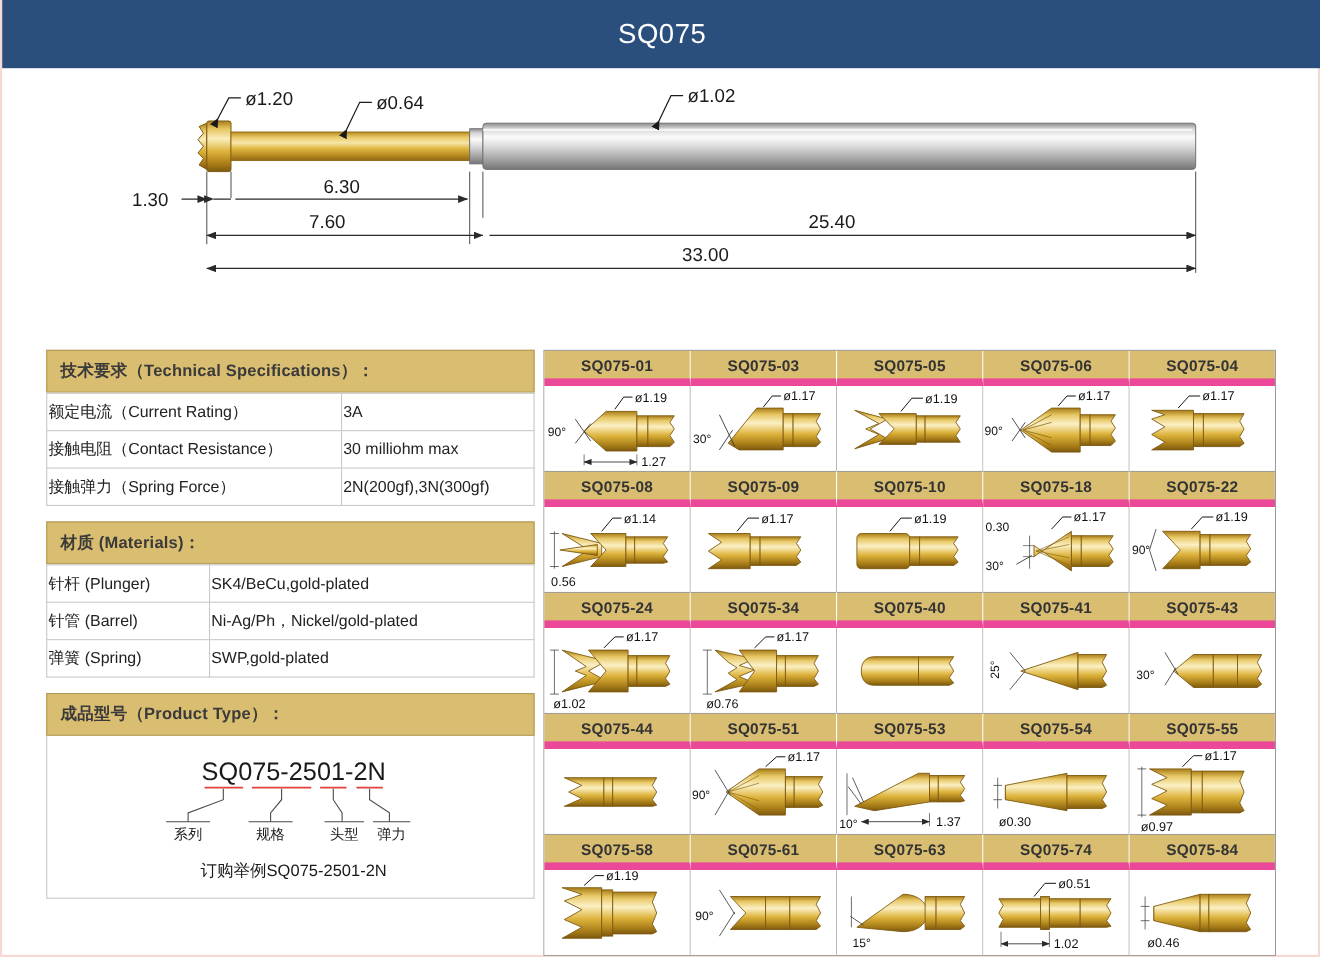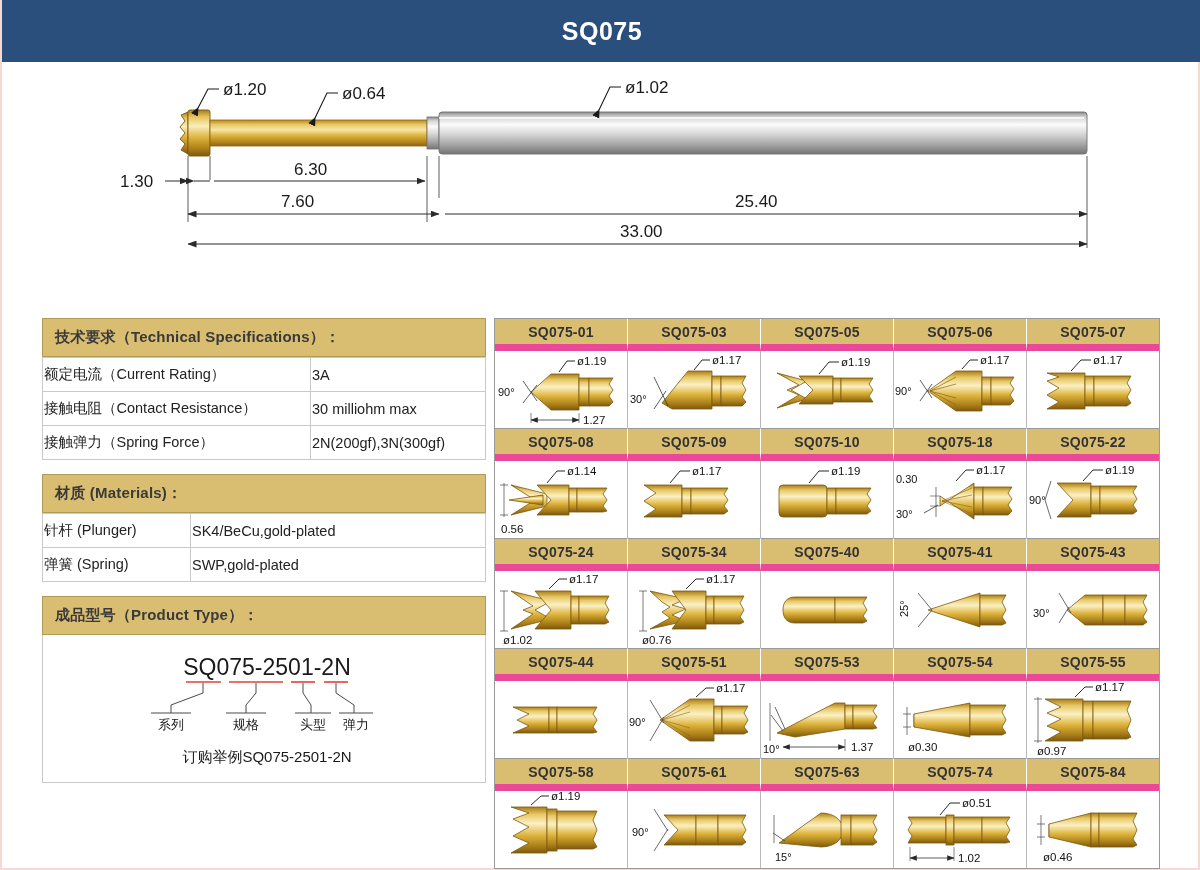--- a/index.html
+++ b/index.html
@@ -25,21 +25,21 @@
   .banner {
     position: absolute; left: 0; top: 0;
     width: 1200px; height: 62px;
     background: #2b4f7d;
     display: flex; align-items: center; justify-content: center;
   }
   .banner-title {
     color: #ffffff;
     font-size: 25px;
     letter-spacing: 0.5px;
-    font-weight: 700;
+    font-weight: 400;
   }
 
   
   .drawing {
     position: absolute; left: 0; top: 62px;
     width: 1200px; height: 250px;
   }
   .drawing svg { display: block; }
 
   
@@ -254,20 +254,24 @@
 
     <div class="info-block">
       <div class="info-head">材质 (Materials)：</div>
       <table class="info-table mat-table">
         <tbody>
             <tr>
           <td class="k">针杆 (Plunger)</td>
           <td>SK4/BeCu,gold-plated</td>
         </tr>
         <tr>
+          <td class="k">针管 (Barrel)</td>
+          <td>Ni-Ag/Ph，Nickel/gold-plated</td>
+        </tr>
+        <tr>
           <td class="k">弹簧 (Spring)</td>
           <td>SWP,gold-plated</td>
         </tr>
       </tbody>
         </table>
     </div>
 
     <div class="info-block">
       <div class="info-head">成品型号（Product Type）：</div>
       <div class="ptype-body">
@@ -297,21 +301,21 @@
     </div>
   </div>
 
   <div class="grid">
 
     <div class="grid-row">
       <div class="grid-hcell">SQ075-01</div>
       <div class="grid-hcell">SQ075-03</div>
       <div class="grid-hcell">SQ075-05</div>
       <div class="grid-hcell">SQ075-06</div>
-      <div class="grid-hcell">SQ075-07</div>
+      <div class="grid-hcell">SQ075-04</div>
     </div>
 
     <div class="grid-row">
 
       <div class="grid-ccell">
         <svg width="133" height="77" viewBox="0 0 133 77">
           <defs>
             <linearGradient id="tg" x1="0" y1="0" x2="0" y2="1">
               <stop offset="0%" stop-color="#a87d18"></stop>
                 <stop offset="16%" stop-color="#e8c866"></stop>

